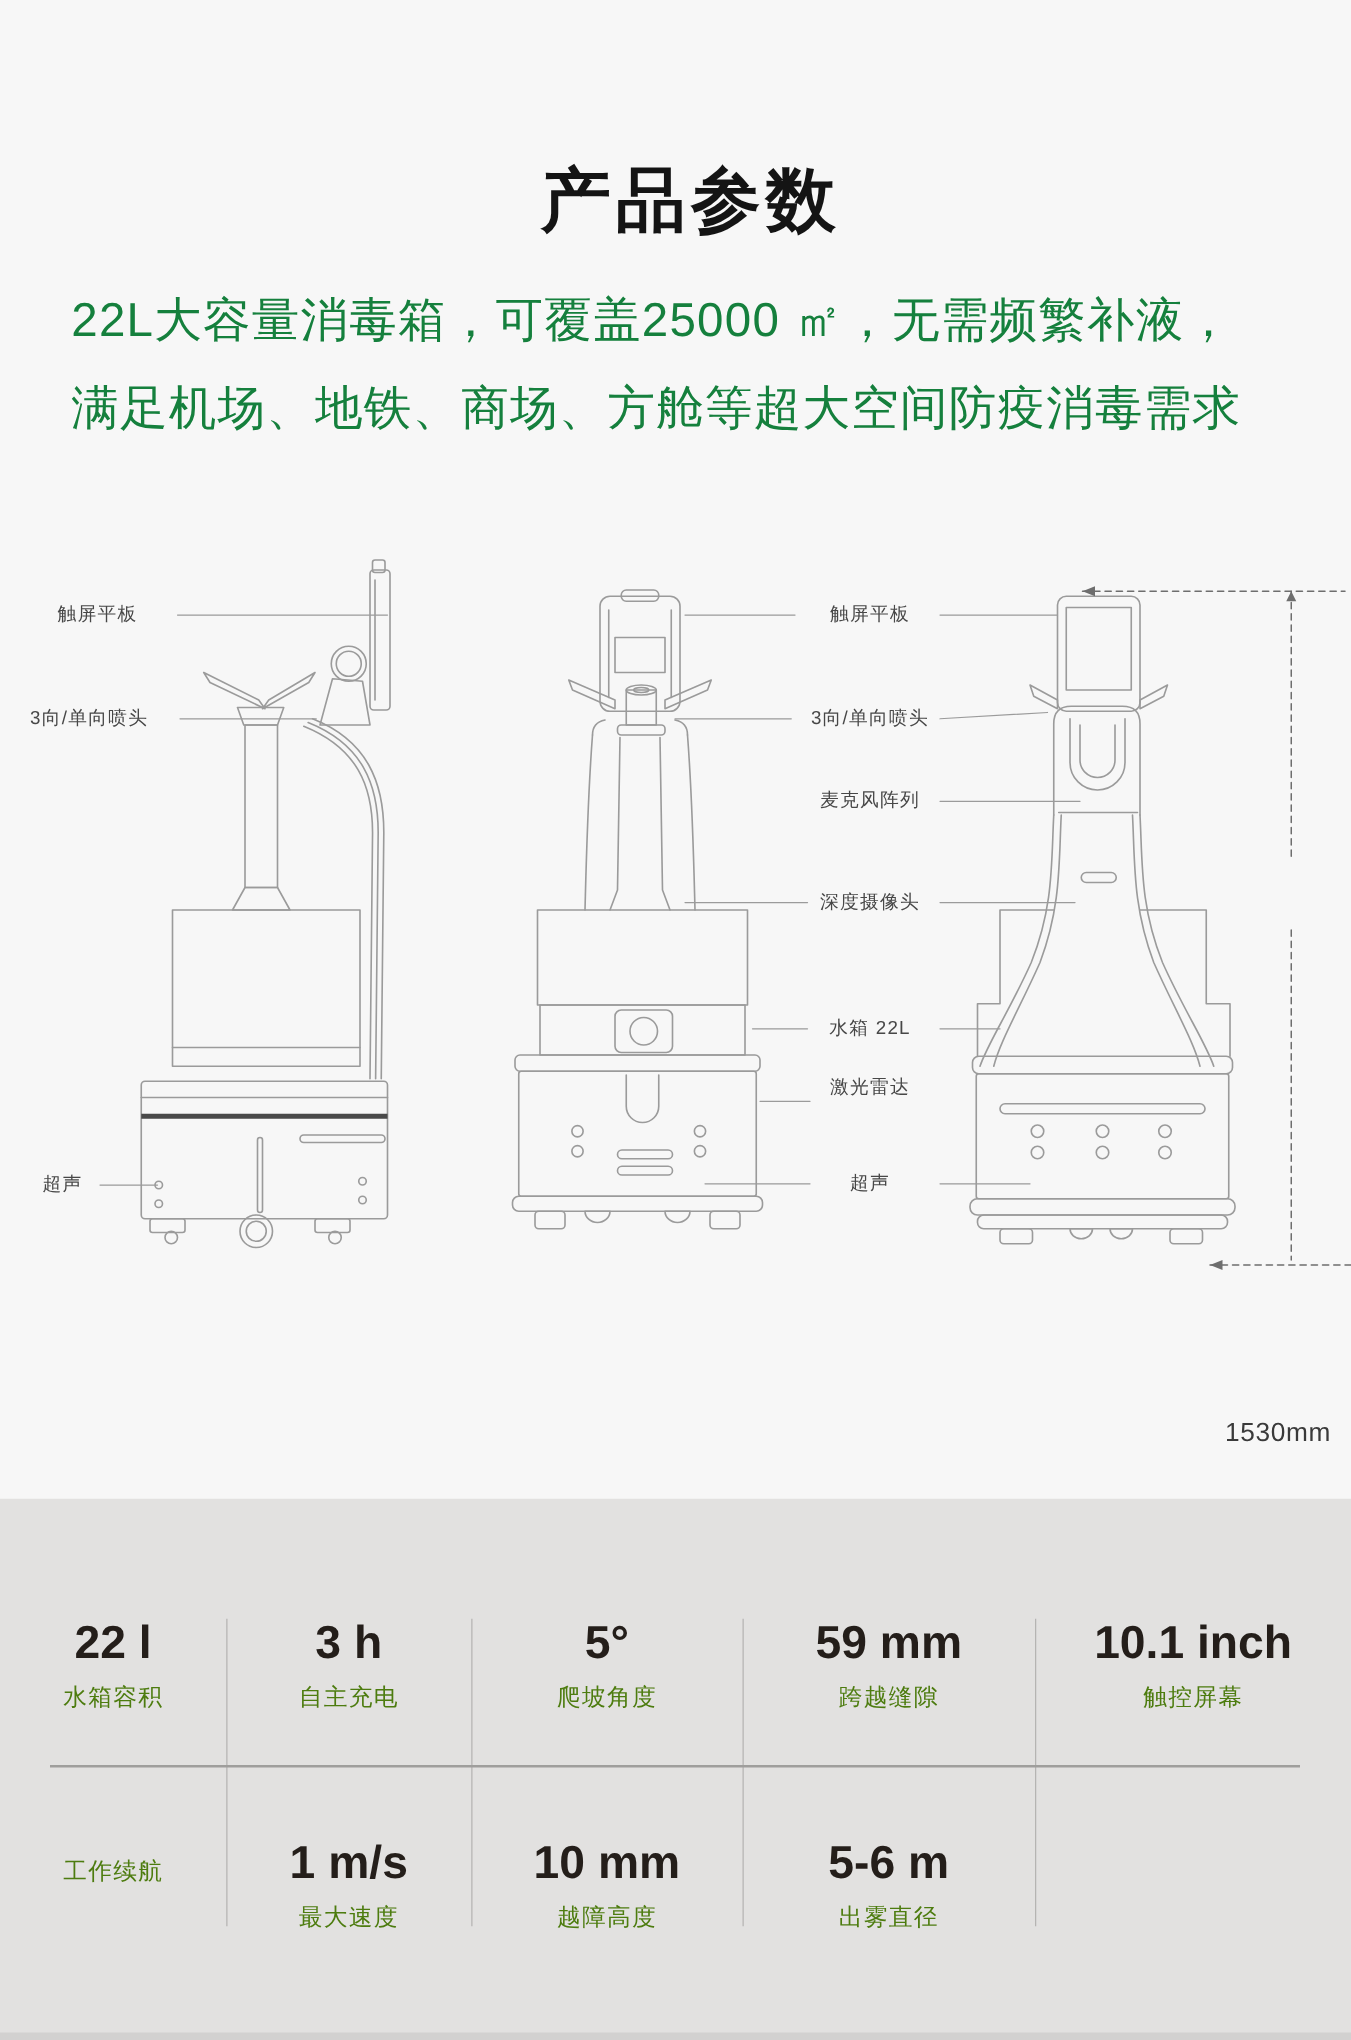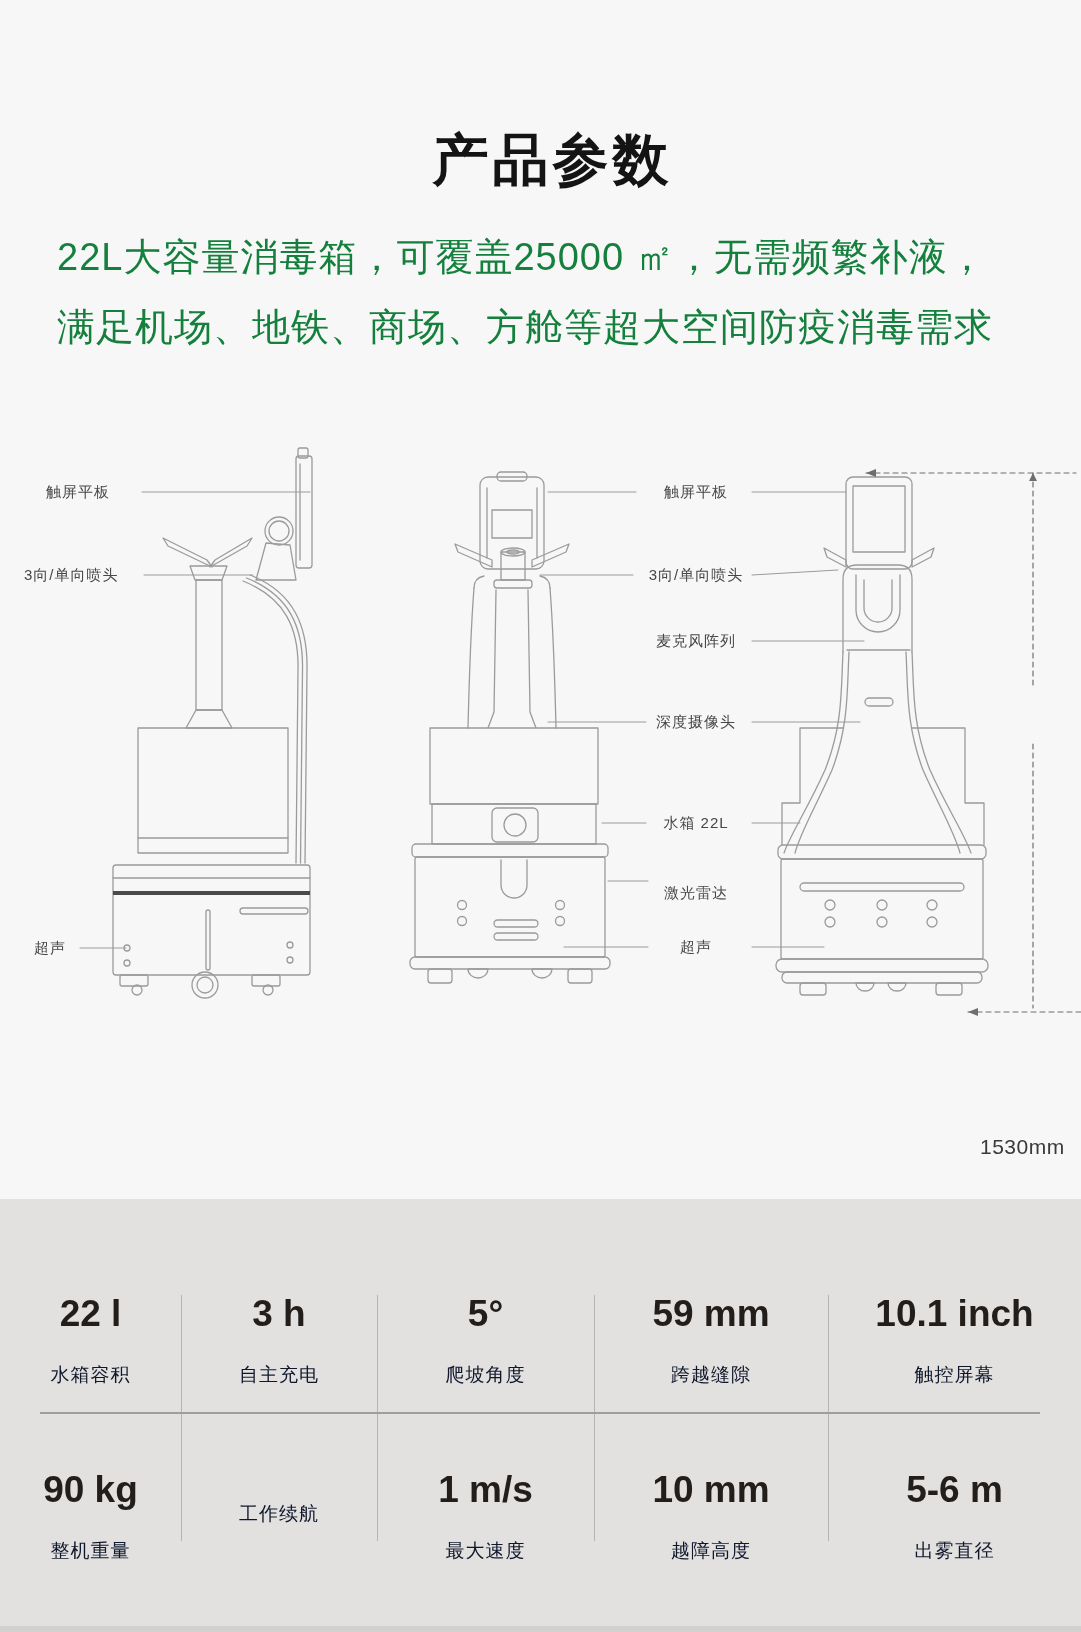--- a/index.html
+++ b/index.html
@@ -37,21 +37,21 @@
   .spec-row{position:absolute;left:0;width:1081px;display:flex;}
   .spec-row.r1{top:96px;}
   .spec-row.r2{top:272px;}
   .spec-cell{text-align:center;}
   .spec-cell:nth-child(1){width:181px;}
   .spec-cell:nth-child(2){width:196px;}
   .spec-cell:nth-child(3){width:217px;}
   .spec-cell:nth-child(4){width:234px;}
   .spec-cell:nth-child(5){width:253px;}
   .spec-value{font-size:37px;line-height:37px;font-weight:700;color:#241e1a;}
-  .spec-label{margin-top:32px;font-size:19px;line-height:22px;color:#0f172a;letter-spacing:1px;}
+  .spec-label{margin-top:16px;font-size:19px;line-height:22px;color:#4d7c0f;letter-spacing:1px;}
 </style>
 </head>
 <body>
 
 <div class="page">
 
   <h1 class="title">产品参数</h1>
 
   <div class="desc">
     <div>22L大容量消毒箱，可覆盖25000 ㎡，无需频繁补液，</div>
@@ -201,21 +201,21 @@
 
     <div class="dlabel" style="left:46px;top:43px">触屏平板</div>
     <div class="dlabel" style="left:24px;top:126px">3向/单向喷头</div>
     <div class="dlabel" style="left:34px;top:499px">超声</div>
 
     <div class="dlabel center" style="top:43px">触屏平板</div>
     <div class="dlabel center" style="top:126px">3向/单向喷头</div>
     <div class="dlabel center" style="top:192px">麦克风阵列</div>
     <div class="dlabel center" style="top:273px">深度摄像头</div>
     <div class="dlabel center" style="top:374px">水箱 22L</div>
-    <div class="dlabel center" style="top:444px">激光雷达</div>
+    <div class="dlabel center" style="top:421px">激光雷达</div>
     <div class="dlabel center" style="top:498px">超声</div>
 
     <div class="dim-label">1530mm</div>
   </div>
 
   <div class="bottom-section">
     <div class="v-divider" style="left:181px"></div>
     <div class="v-divider" style="left:377px"></div>
     <div class="v-divider" style="left:594px"></div>
     <div class="v-divider" style="left:828px"></div>
@@ -239,24 +239,20 @@
         <div class="spec-label">跨越缝隙</div>
       </div>
       <div class="spec-cell">
         <div class="spec-value">10.1 inch</div>
         <div class="spec-label">触控屏幕</div>
       </div>
     </div>
 
     <div class="spec-row r2">
       <div class="spec-cell">
-        <div class="spec-value">90 kg</div>
-        <div class="spec-label">整机重量</div>
-      </div>
-      <div class="spec-cell">
         <div class="spec-label">工作续航</div>
       </div>
       <div class="spec-cell">
         <div class="spec-value">1 m/s</div>
         <div class="spec-label">最大速度</div>
       </div>
       <div class="spec-cell">
         <div class="spec-value">10 mm</div>
         <div class="spec-label">越障高度</div>
       </div>

